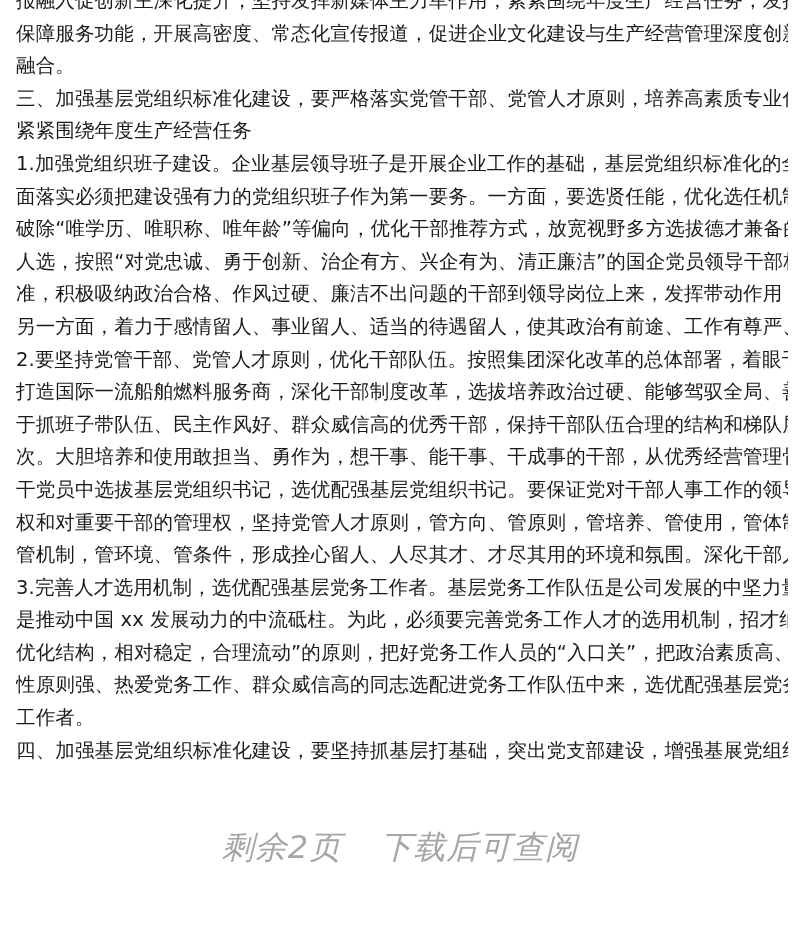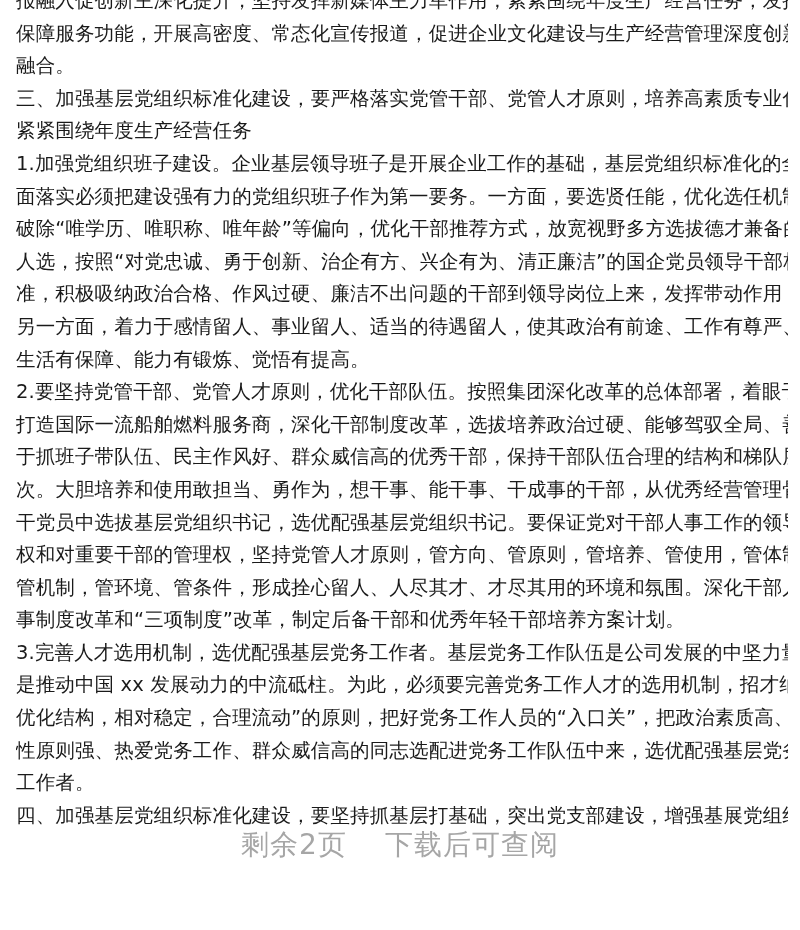--- a/index.html
+++ b/index.html
@@ -29,23 +29,24 @@
       white-space: nowrap;
       overflow: hidden;
       letter-spacing: 0.15px;
     }
     .footer {
       position: absolute;
       left: 0;
       top: 826px;
       width: 800px;
       text-align: center;
-      font-size: 28px;
+      font-size: 32px;
       color: #a6a6a6;
       letter-spacing: 1px;
+      font-style: italic;
     }
     .footer .gap {
       display: inline-block;
       width: 38px;
     }
   </style>
 </head>
 <body>
 
 <div class="doc">
@@ -53,29 +54,27 @@
   <span class="line">保障服务功能，开展高密度、常态化宣传报道，促进企业文化建设与生产经营管理深度创新</span>
   <span class="line">融合。</span>
   <span class="line">三、加强基层党组织标准化建设，要严格落实党管干部、党管人才原则，培养高素质专业化</span>
   <span class="line">紧紧围绕年度生产经营任务</span>
   <span class="line">1.加强党组织班子建设。企业基层领导班子是开展企业工作的基础，基层党组织标准化的全</span>
   <span class="line">面落实必须把建设强有力的党组织班子作为第一要务。一方面，要选贤任能，优化选任机制。</span>
   <span class="line">破除“唯学历、唯职称、唯年龄”等偏向，优化干部推荐方式，放宽视野多方选拔德才兼备的</span>
   <span class="line">人选，按照“对党忠诚、勇于创新、治企有方、兴企有为、清正廉洁”的国企党员领导干部标</span>
   <span class="line">准，积极吸纳政治合格、作风过硬、廉洁不出问题的干部到领导岗位上来，发挥带动作用；</span>
   <span class="line">另一方面，着力于感情留人、事业留人、适当的待遇留人，使其政治有前途、工作有尊严、</span>
-  <span class="line">生活有保障、能力有锻炼、觉悟有提高。</span>
   <span class="line">2.要坚持党管干部、党管人才原则，优化干部队伍。按照集团深化改革的总体部署，着眼于</span>
   <span class="line">打造国际一流船舶燃料服务商，深化干部制度改革，选拔培养政治过硬、能够驾驭全局、善</span>
   <span class="line">于抓班子带队伍、民主作风好、群众威信高的优秀干部，保持干部队伍合理的结构和梯队层</span>
   <span class="line">次。大胆培养和使用敢担当、勇作为，想干事、能干事、干成事的干部，从优秀经营管理骨</span>
   <span class="line">干党员中选拔基层党组织书记，选优配强基层党组织书记。要保证党对干部人事工作的领导</span>
   <span class="line">权和对重要干部的管理权，坚持党管人才原则，管方向、管原则，管培养、管使用，管体制、</span>
   <span class="line">管机制，管环境、管条件，形成拴心留人、人尽其才、才尽其用的环境和氛围。深化干部人</span>
-  <span class="line">事制度改革和“三项制度”改革，制定后备干部和优秀年轻干部培养方案计划。</span>
   <span class="line">3.完善人才选用机制，选优配强基层党务工作者。基层党务工作队伍是公司发展的中坚力量，</span>
   <span class="line">是推动中国 xx 发展动力的中流砥柱。为此，必须要完善党务工作人才的选用机制，招才纳</span>
   <span class="line">优化结构，相对稳定，合理流动”的原则，把好党务工作人员的“入口关”，把政治素质高、党</span>
   <span class="line">性原则强、热爱党务工作、群众威信高的同志选配进党务工作队伍中来，选优配强基层党务</span>
   <span class="line">工作者。</span>
   <span class="line">四、加强基层党组织标准化建设，要坚持抓基层打基础，突出党支部建设，增强基展党组织</span>
 </div>
 
 <div class="footer">
   <span>剩余2页</span><span class="gap"></span><span>下载后可查阅</span>

